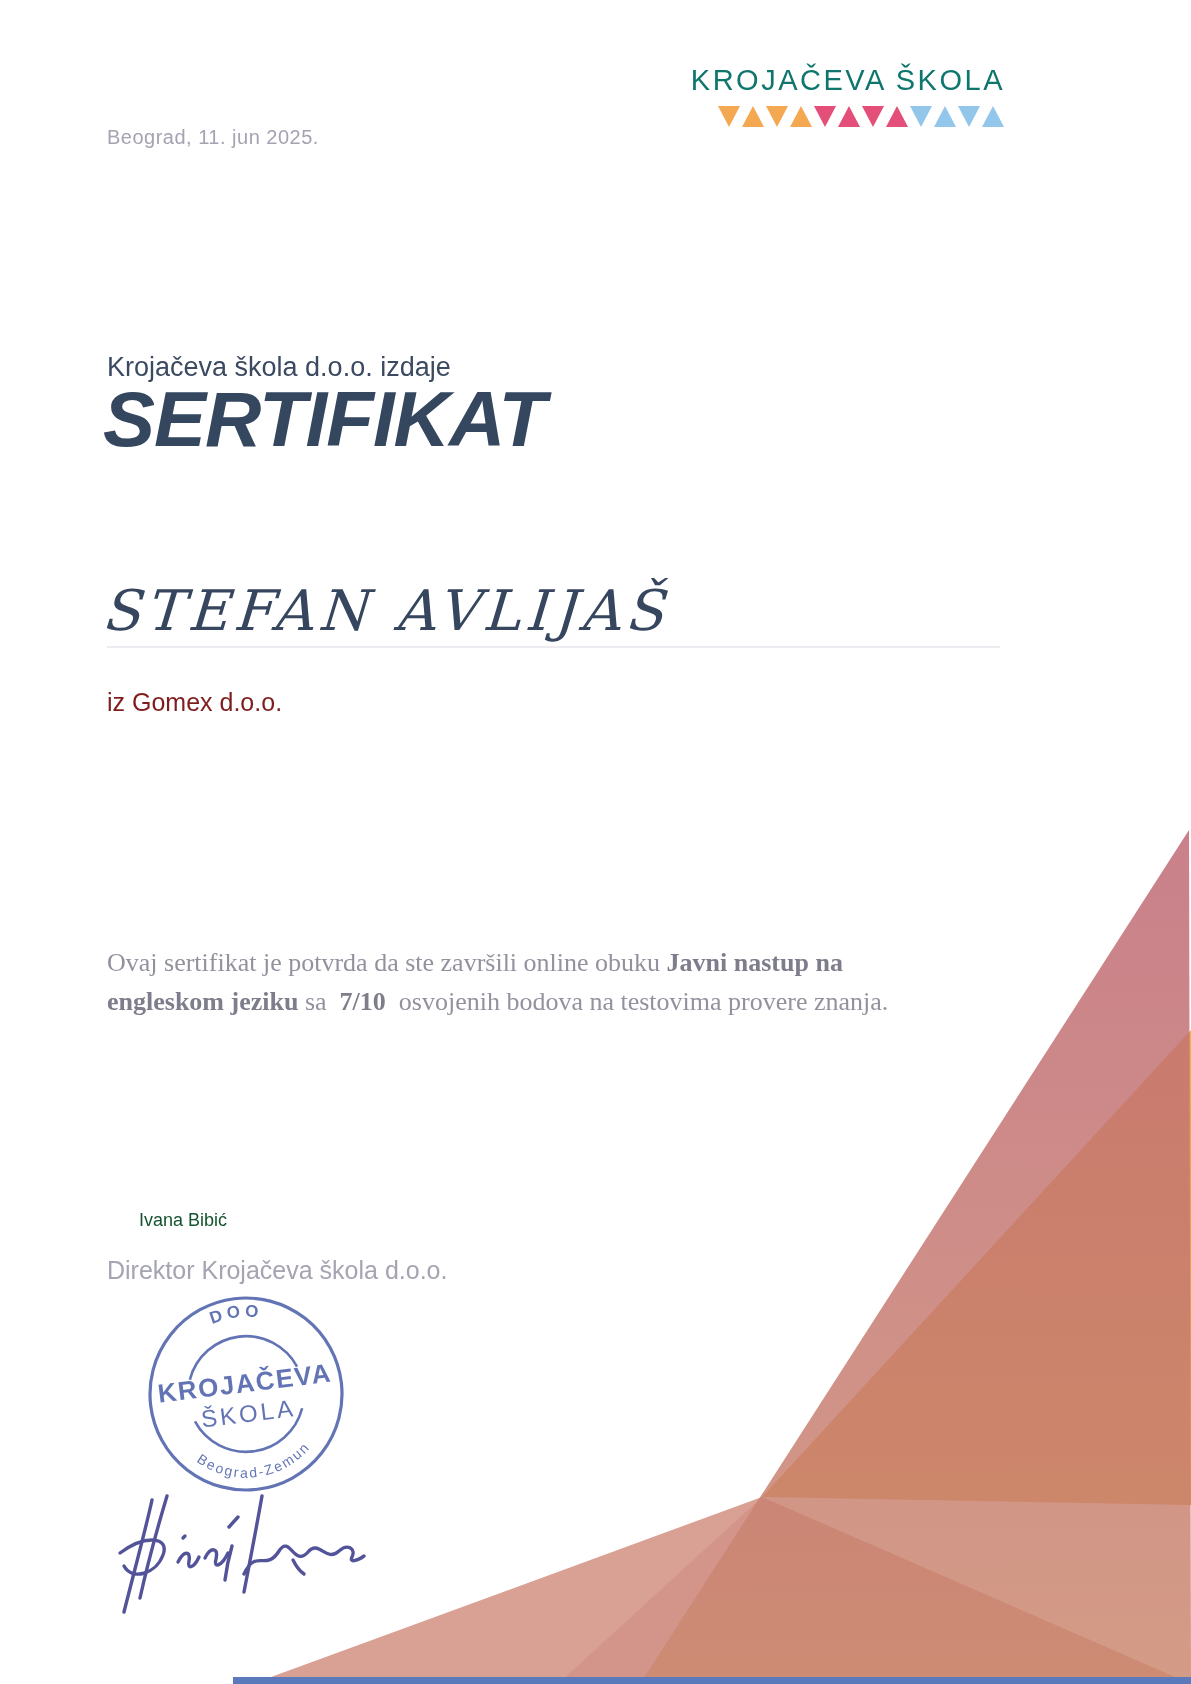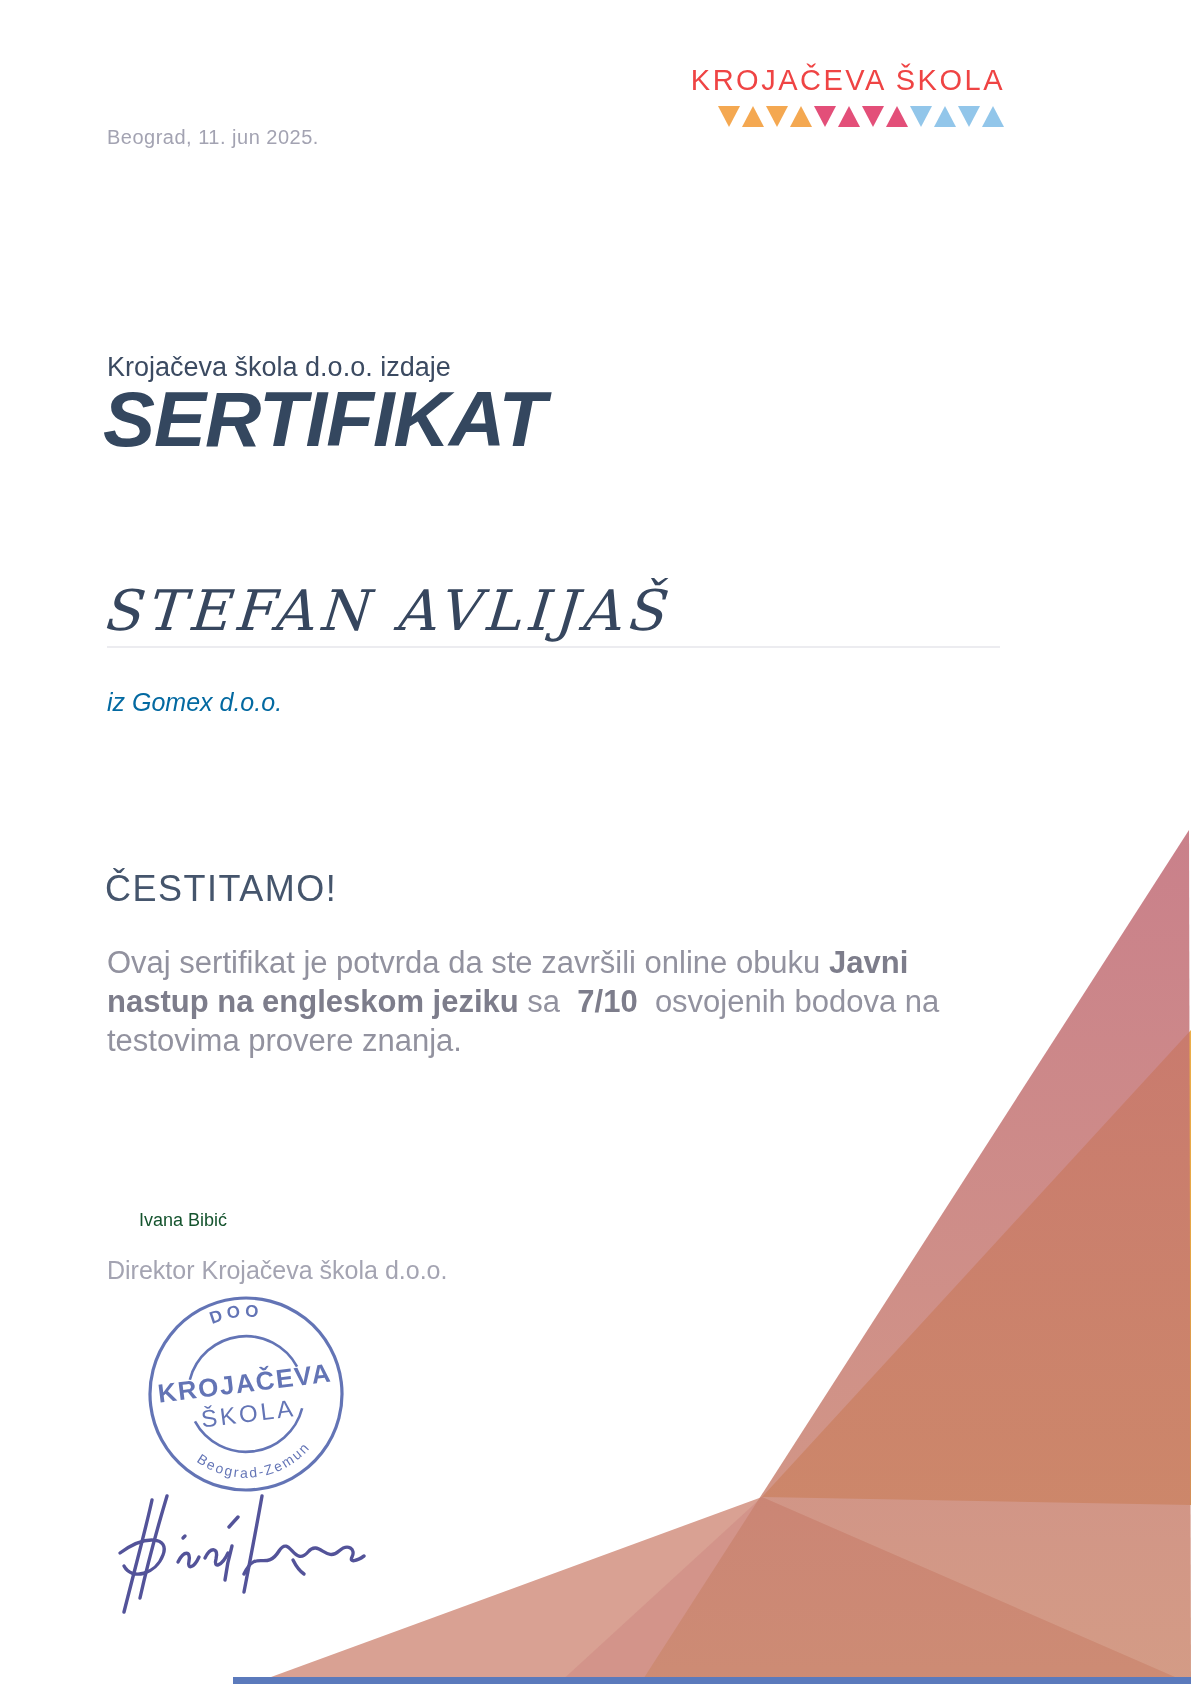--- a/index.html
+++ b/index.html
@@ -6,41 +6,41 @@
   .page{
     position:relative;width:1191px;height:1684px;background:#ffffff;
     overflow:hidden;font-family:"Liberation Sans",sans-serif;
   }
   .deco{position:absolute;left:0;top:0;z-index:0;}
   .content{position:absolute;left:0;top:0;width:100%;height:100%;z-index:1;}
 
   .date{position:absolute;left:107px;top:110px;font-size:20px;color:#a3a3b2;letter-spacing:.5px;margin-top:16px;}
 
   .logo{position:absolute;right:186px;top:64px;text-align:right;}
-  .logo-text{font-size:29px;letter-spacing:2.5px;color:#ef4444;font-weight:400;white-space:nowrap;}
+  .logo-text{font-size:29px;letter-spacing:2.5px;color:#0f766e;font-weight:400;white-space:nowrap;}
   .logo-tris{margin-top:9px;display:flex;justify-content:flex-end;height:23px;}
   .tri{display:inline-block;width:0;height:0;margin:0 1px;}
   .tri-down{border-left:11.5px solid transparent;border-right:11.5px solid transparent;border-top:21px solid #f4a851;}
   .tri-up{border-left:11.5px solid transparent;border-right:11.5px solid transparent;border-bottom:21px solid #f4a851;}
 
   .issuer{position:absolute;left:107px;top:352px;font-size:27px;color:#3b4a61;text-align:center;}
   .title{position:absolute;left:103px;top:374px;font-size:78px;font-weight:800;color:#34475f;letter-spacing:-1px;font-style:italic;}
 
   .name{
     position:absolute;left:107px;top:578px;width:1000px;
     font-family:"DejaVu Serif",serif;font-style:italic;font-size:56px;
     letter-spacing:5px;color:#36465e;transform:skewX(-6deg);white-space:nowrap;
   }
   .name-rule{position:absolute;left:107px;top:646px;width:893px;height:2px;background:#ececf0;}
-  .company{position:absolute;left:107px;top:688px;font-size:25px;font-style:italic;color:#0369a1;}
+  .company{position:absolute;left:107px;top:688px;font-size:25px;color:#7f1d1d;}
 
   .congrats{position:absolute;left:105px;top:868px;font-size:36px;color:#45556c;letter-spacing:1.5px;font-weight:500;}
   .body-text{
     position:absolute;left:107px;top:943px;width:848px;
-    font-size:31px;line-height:39px;color:#92929f;white-space:pre-wrap;
+    font-size:26px;line-height:39px;color:#92929f;white-space:pre-wrap;font-family:Liberation Serif, serif;
   }
   .body-text .b{font-weight:700;color:#7d7d8b;}
 
   .signer-name{position:absolute;left:107px;top:1210px;font-size:18px;color:#14532d;margin-left:32px;}
   .signer-title{position:absolute;left:107px;top:1256px;font-size:25px;color:#a4a4b2;}
 
   .stamp-svg{position:absolute;left:0;top:0;}
 </style>
 </head>
 <body>
@@ -87,21 +87,20 @@
         </div>
     </div>
 
     <div class="issuer">Krojačeva škola d.o.o. izdaje</div>
     <div class="title">SERTIFIKAT</div>
 
     <div class="name-rule"></div>
     <div class="name">STEFAN AVLIJAŠ</div>
     <div class="company">iz Gomex d.o.o.</div>
 
-    <div class="congrats">ČESTITAMO!</div>
 
     <div class="body-text"><span>Ovaj sertifikat je potvrda da ste završili online obuku </span><span class="b">Javni nastup na engleskom jeziku</span><span> sa  </span><span class="b">7/10</span><span>  osvojenih bodova na testovima provere znanja.</span></div>
 
     <div class="signer-name">Ivana Bibić</div>
     <div class="signer-title">Direktor Krojačeva škola d.o.o.</div>
 
     <svg class="stamp-svg" width="1191" height="1684" viewBox="0 0 1191 1684">
       <g transform="rotate(-7 246 1394)" opacity="0.82" fill="none" stroke="#4156a6">
         <circle cx="246" cy="1394" r="96" stroke-width="3.2"></circle>
         <path d="M 192 1373 A 58 58 0 0 1 300 1373" stroke-width="2.6"></path>

